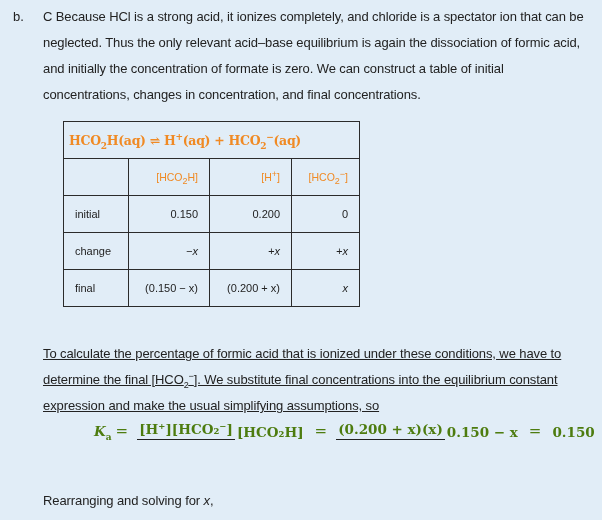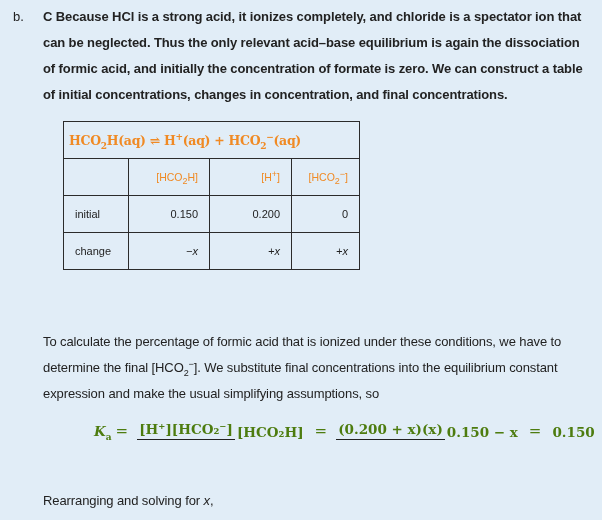--- a/index.html
+++ b/index.html
@@ -11,22 +11,22 @@
     position: relative;
   }
   .label-b {
     position: absolute; left: 13px; top: 4px;
     font-size: 13px; line-height: 26px;
   }
   .para {
     position: absolute; left: 43px; width: 550px;
     font-size: 13px; line-height: 26px; letter-spacing: -0.1px;
   }
-  .p1 { top: 0px; padding-top: 0px; font-weight: bold; }
-  .p2 { top: 329px; }
+  .p1 { top: 0px; padding-top: 0px; }
+  .p2 { top: 341px; text-decoration: underline; }
   .p3 { top: 488px; }
   sub, sup { font-size: 9px; line-height: 0; }
   .ice {
     position: absolute; left: 63px; top: 121px;
     border-collapse: collapse;
     font-size: 11px;
   }
   .ice td { border: 1.5px solid #2b2b2b; padding: 0 11px; height: 36px; }
   .ice .eq-row td {
     height: 36px; padding: 0 5px;
@@ -76,20 +76,26 @@
     <td class="c1">0.150</td>
     <td class="c2">0.200</td>
     <td class="c3">0</td>
   </tr>
   <tr>
     <td class="rowlabel">change</td>
     <td class="c1"><i>−x</i></td>
     <td class="c2"><i>+x</i></td>
     <td class="c3"><i>+x</i></td>
   </tr>
+  <tr>
+    <td class="rowlabel">final</td>
+    <td class="c1">(0.150 − x)</td>
+    <td class="c2">(0.200 + x)</td>
+    <td class="c3"><i>x</i></td>
+  </tr>
 </tbody>
   </table>
 
 <div class="para p2"><span>To calculate the percentage of formic acid that is ionized under these conditions, we have to determine the final [HCO</span><sub>2</sub><sup>−</sup><span>]. We substitute final concentrations into the equilibrium constant expression and make the usual simplifying assumptions, so</span></div>
 
 <div class="formula">
   <span><span class="var">K</span><sub>a</sub></span>
   <span class="op">=</span>
   <span class="frac">
     <span class="num">[H⁺][HCO₂⁻]</span>

